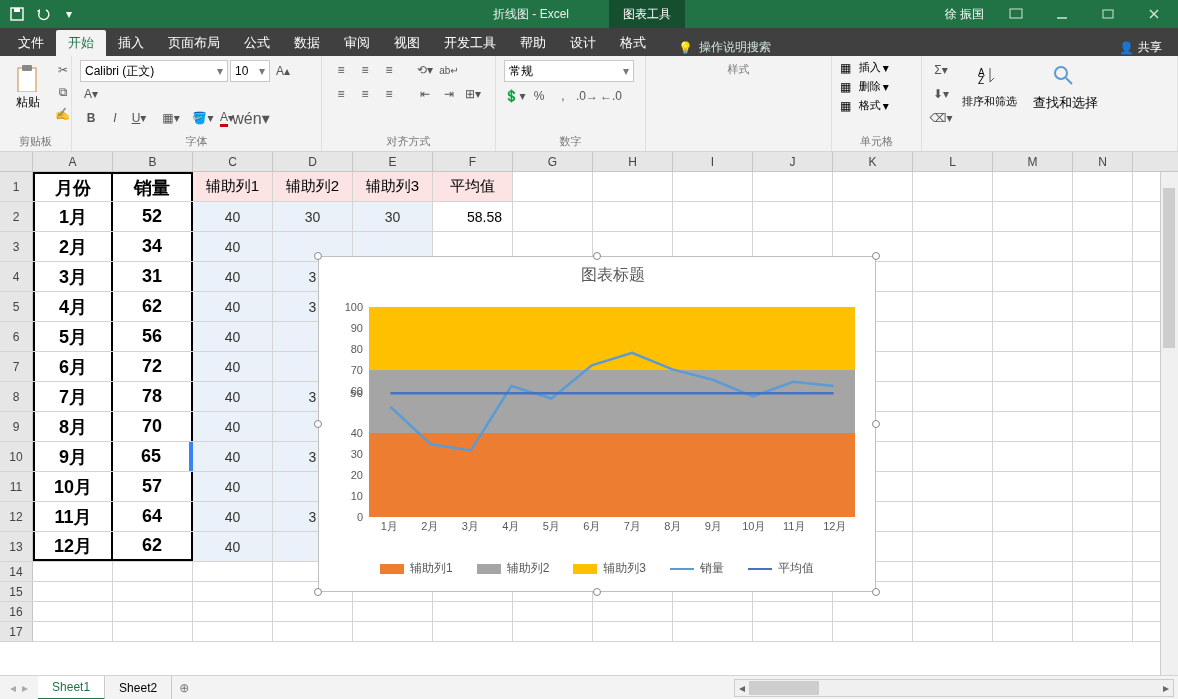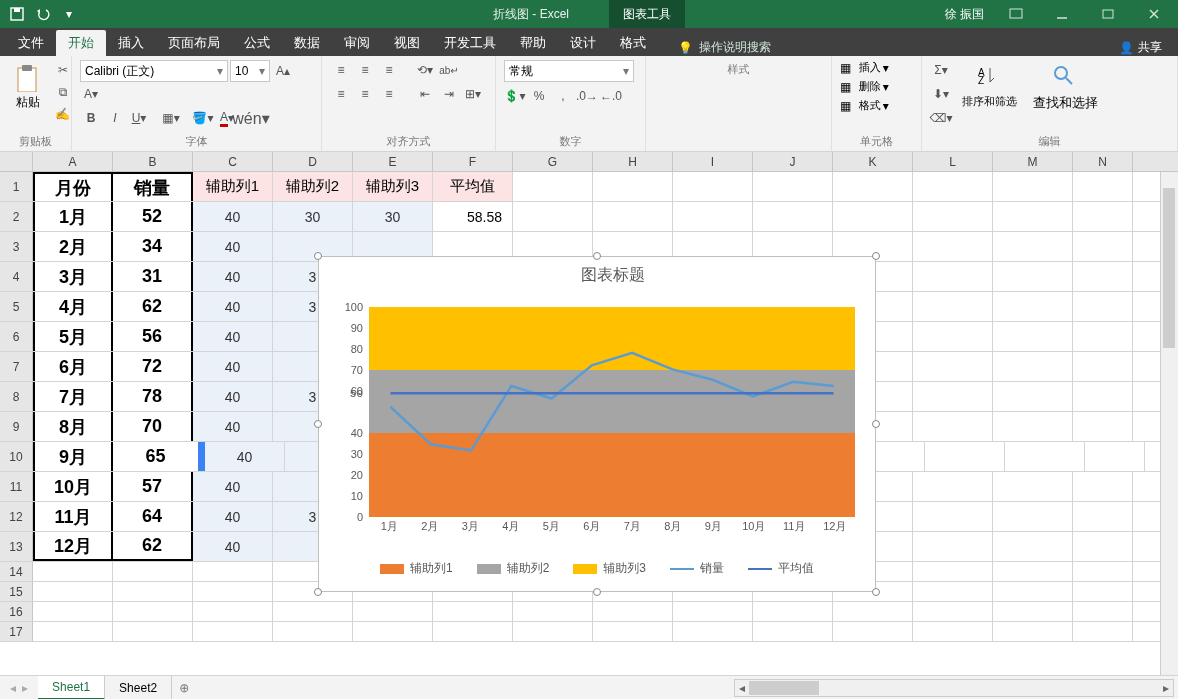--- a/index.html
+++ b/index.html
@@ -292,21 +292,20 @@
           <span style="font-size:11px">排序和筛选</span>
         </div>
       <div class="big-btn">
           <svg class="ico" width="22" height="22">
             <circle cx="9" cy="9" r="6" fill="none" stroke="#5b9bd5" stroke-width="2"></circle>
             <line x1="14" y1="14" x2="20" y2="20" stroke="#5b9bd5" stroke-width="2"></line>
           </svg>
           <span style="font-size:13px">查找和选择</span>
         </div>
     </div>
-    <div class="group-label">编辑</div>
   </div>
 </div>
 
 <div class="grid-area">
   <div class="col-head" id="colhead">
       <div class="corner"></div>
       <div class="ch" style="width:80px">A</div>
       <div class="ch" style="width:80px">B</div>
       <div class="ch" style="width:80px">C</div>
       <div class="ch" style="width:80px">D</div>
@@ -471,21 +470,21 @@
         <div class="cell" style="width:80px"></div>
         <div class="cell" style="width:80px"></div>
         <div class="cell" style="width:80px"></div>
         <div class="cell" style="width:80px"></div>
         <div class="cell" style="width:80px"></div>
         <div class="cell" style="width:60px"></div>
       </div>
       <div class="row">
         <div class="rh">10</div>
         <div class="cell data-bold thick-border-lr " style="width:80px">9月</div>
-        <div class="cell data-bold " style="width:92px;border-right:7px solid #3b82f6">65</div>
+        <div class="cell data-bold " style="width:80px;border-right:4px solid #3b82f6">65</div>
         <div class="cell data-light" style="width:80px">40</div>
         <div class="cell data-light" style="width:80px">3</div>
         <div class="cell data-light" style="width:80px"></div>
         <div class="cell data-plain" style="width:80px"></div>
         <div class="cell" style="width:80px"></div>
         <div class="cell" style="width:80px"></div>
         <div class="cell" style="width:80px"></div>
         <div class="cell" style="width:80px"></div>
         <div class="cell" style="width:80px"></div>
         <div class="cell" style="width:80px"></div>

